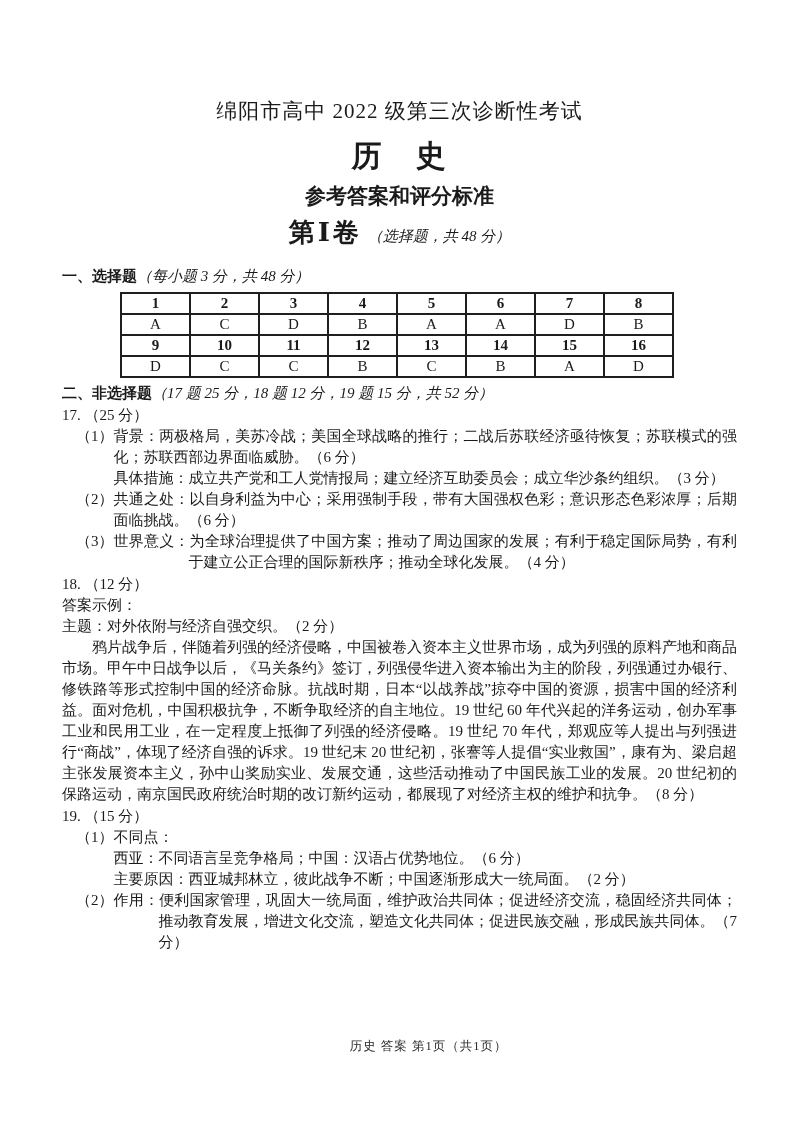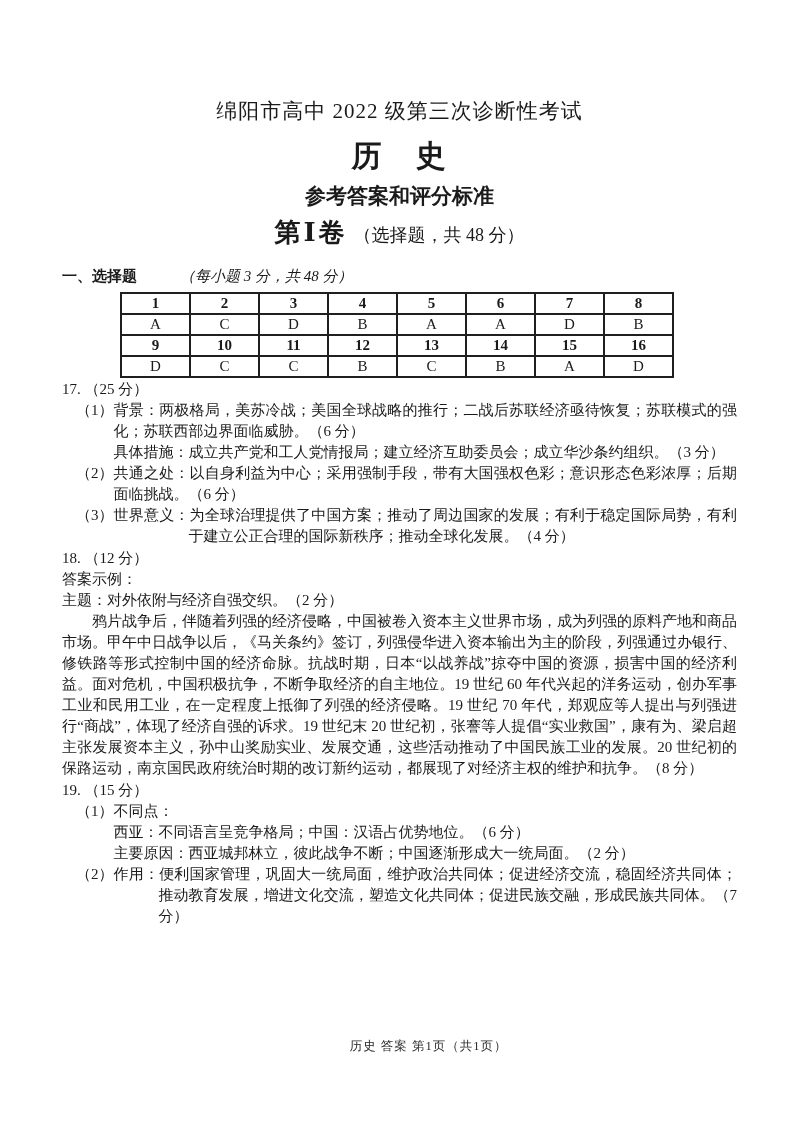--- a/index.html
+++ b/index.html
@@ -13,26 +13,26 @@
   .doc { padding:96px 56px 0 62px; }
 
   
   .exam-title { text-align:center; font-size:21px; letter-spacing:1px; line-height:30px; }
   .subject    { text-align:center; font-size:30px; font-weight:700; letter-spacing:2px;
                 font-family:"Liberation Sans","DejaVu Sans",sans-serif; line-height:44px; margin-top:8px; }
   .subtitle   { text-align:center; font-size:21px; font-weight:700;
                 font-family:"Liberation Sans","DejaVu Sans",sans-serif; line-height:32px; margin-top:2px; }
   .part-title { text-align:center; line-height:38px; margin-top:2px; }
   .part-title .big  { font-size:26px; font-weight:700; letter-spacing:3px; }
-  .part-title .note { font-size:18px; margin-left:6px; }
+  .part-title .note { font-size:15px; font-style:italic; margin-left:6px; }
 
   
   .section-head { font-size:15px; line-height:22px; margin-top:10px; }
   .section-head .lbl { font-weight:700; font-family:"Liberation Sans","DejaVu Sans",sans-serif; }
-  .section-head .note { font-style:italic;padding-left:43px; }
+  .section-head .note { font-style:italic; }
 
   
   table.answers { border-collapse:collapse; margin:5px 0 0 58px; width:554px;
                   table-layout:fixed; text-align:center; }
   table.answers td, table.answers th { border:2px solid #1f1f1f; height:21px;
                   font-size:15px; padding:0; }
   table.answers th { font-weight:700; }
   table.answers td { font-weight:400; }
 
   
@@ -109,20 +109,23 @@
         <td>B</td>
         <td>C</td>
         <td>B</td>
         <td>A</td>
         <td>D</td>
       </tr>
     </tbody>
       </table>
 
 
+    <div class="section-head" style="margin-top:4px;">
+      <span class="lbl">二、非选择题</span><span class="note">（17 题 25 分，18 题 12 分，19 题 15 分，共 52 分）</span>
+    </div>
 
     <div class="block">
       <p class="qhead">17. （25 分）</p>
       <div class="item">
         <span class="marker">（1）</span>
         <div class="itext">
           <p>背景：两极格局，美苏冷战；美国全球战略的推行；二战后苏联经济亟待恢复；苏联模式的强化；苏联西部边界面临威胁。（6 分）</p>
           <p>具体措施：成立共产党和工人党情报局；建立经济互助委员会；成立华沙条约组织。（3 分）</p>
         </div>
       </div>

